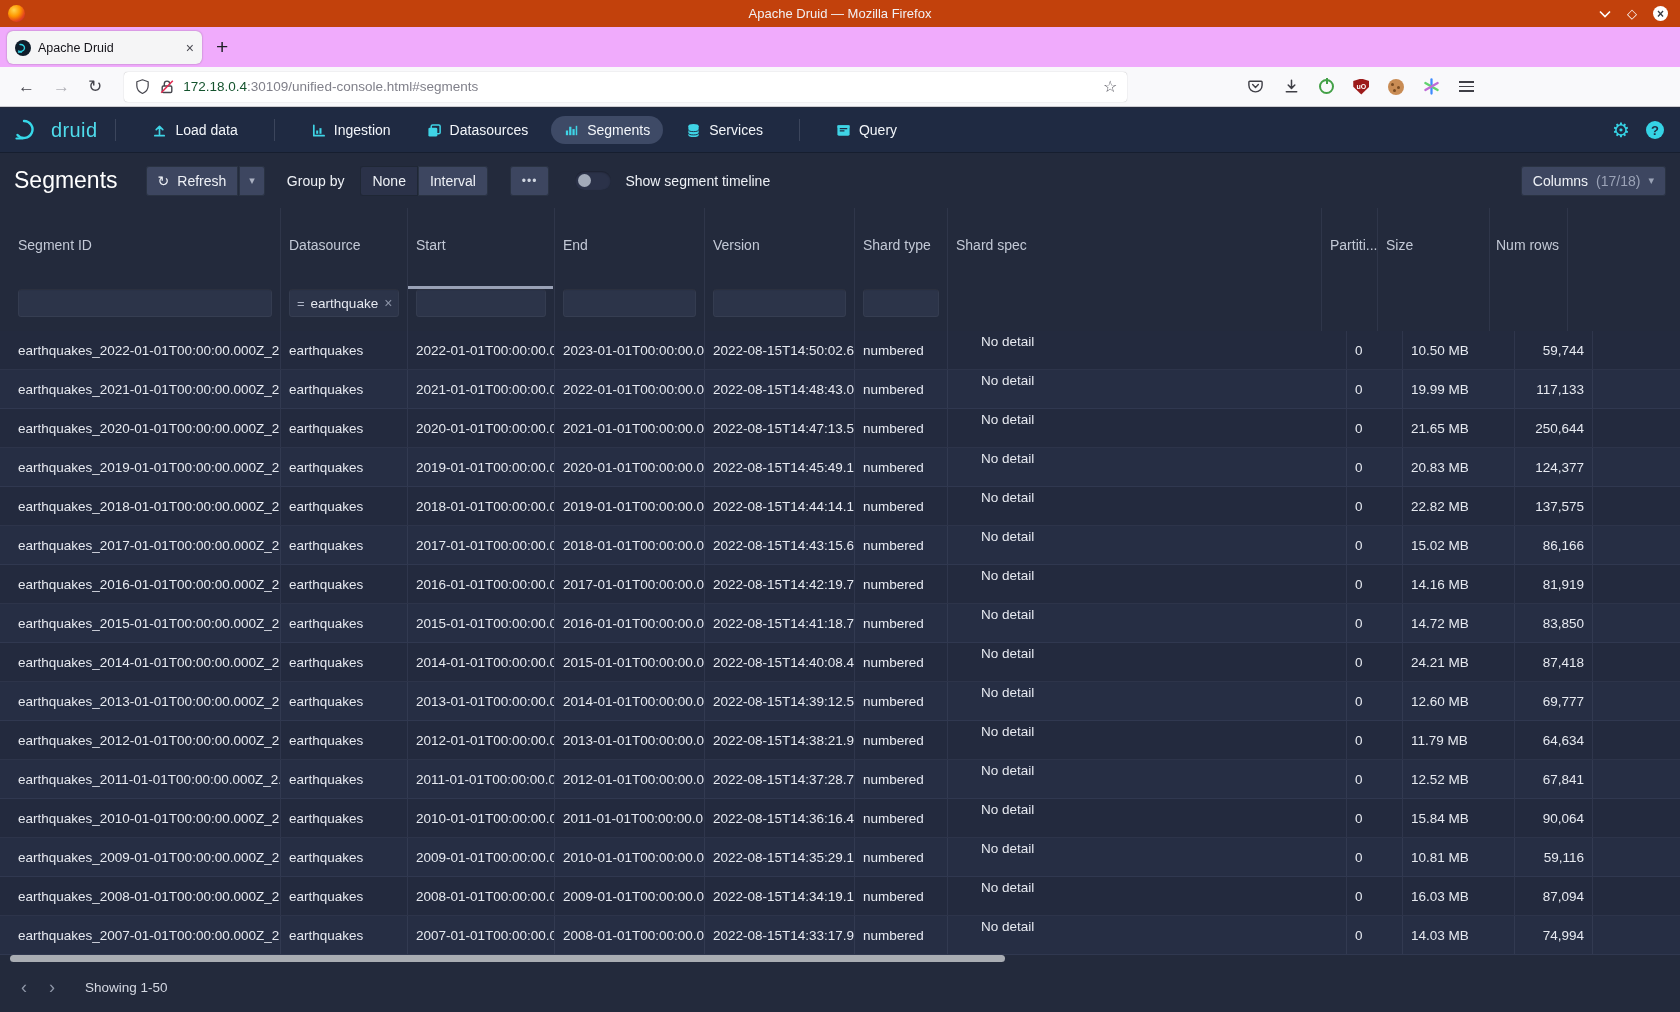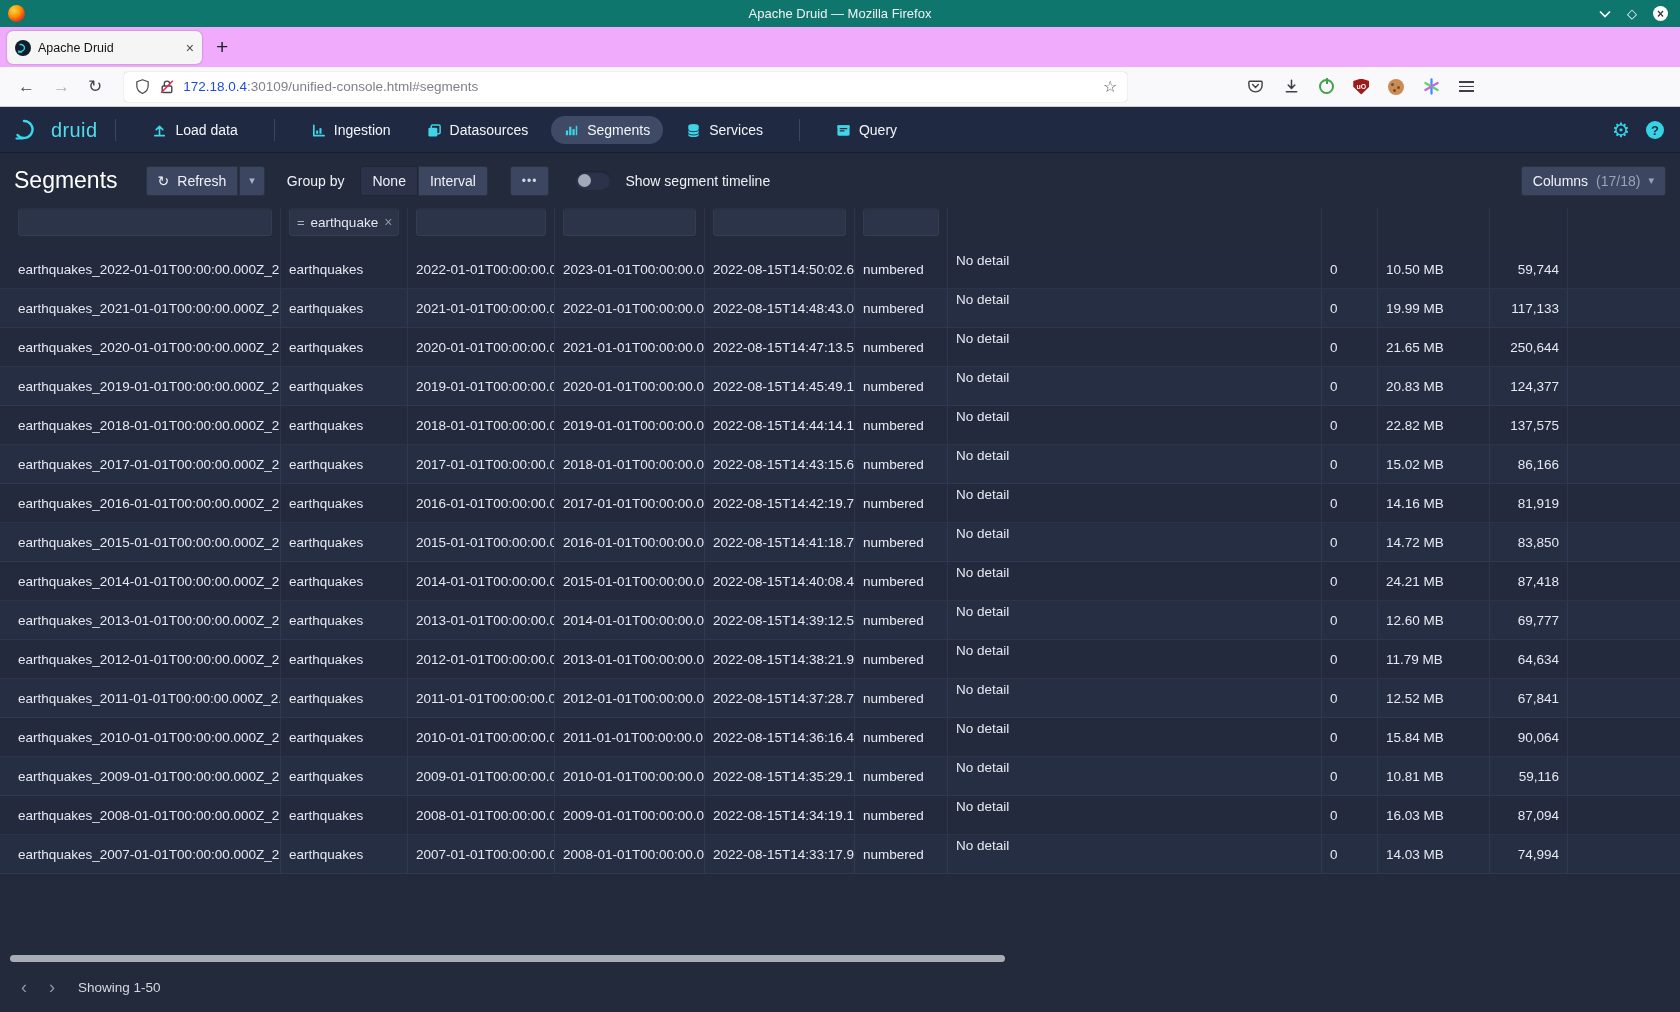--- a/index.html
+++ b/index.html
@@ -1,20 +1,20 @@
 <!DOCTYPE html>
 <html><head>
 <meta charset="utf-8">
 <style>
   * { margin:0; padding:0; box-sizing:border-box; }
   html,body { width:1680px; height:1012px; overflow:hidden; background:#232a3c;
               font-family:"Liberation Sans", sans-serif; }
 
   
-  .titlebar { position:relative; height:27px; background:#0f766e; display:flex; align-items:center; }
+  .titlebar { position:relative; height:27px; background:#c2410c; display:flex; align-items:center; }
   .ff-logo { width:17px; height:17px; border-radius:50%; margin-left:8px;
              background:radial-gradient(circle at 35% 30%, #ffd54f 0%, #ff9800 38%, #e64a19 66%, #a3155f 100%); }
   .win-title { position:absolute; left:0; right:0; text-align:center; color:#f1f1f4; font-size:13px; }
   .win-controls { margin-left:auto; display:flex; align-items:center; gap:16px; padding-right:12px; z-index:2; }
   .win-controls .wc { color:#fff; font-size:13px; line-height:1; cursor:default; }
   .wc-close { width:15px; height:15px; background:#fff; border-radius:50%; color:#343a42; font-size:12px;
               display:flex; align-items:center; justify-content:center; font-weight:bold; }
   .wc-chevron svg { display:block; }
 
   .tabstrip { height:40px; background:#f0abfc; display:flex; align-items:flex-end; }
@@ -26,21 +26,21 @@
   .tab-close { color:#4a4a52; font-size:14px; }
   .newtab { color:#1d2125; font-size:21px; font-weight:300; margin:0 0 8px 14px; }
 
   .toolbar { height:40px; background:#f9f9fb; border-bottom:1px solid #ccccd2; display:flex; align-items:center; }
   .nav-glyph { font-size:17px; color:#45454d; margin-left:18px; }
   .nav-glyph.disabled { color:#b2b2b8; }
   .urlbar { width:1003px; height:30px; margin-left:22px; background:#fff; border-radius:4px;
             box-shadow:0 0 1px rgba(0,0,0,.35); display:flex; align-items:center; padding:0 10px; gap:8px; }
   .urlbar svg { flex:none; }
   .url-text { flex:1; font-size:13.5px; white-space:nowrap; overflow:hidden; }
-  .url-host { color:#1d4ed8;margin-top:18px; }
+  .url-host { color:#14532d;margin-top:18px; }
   .url-rest { color:#80808a; }
   .url-star { color:#55555e; font-size:16px; }
   .tb-icons { display:flex; align-items:center; gap:19px; margin-left:120px; }
   .ext-ring { width:15px; height:15px; border:2.2px solid #43a047; border-radius:50%; position:relative; }
   .ext-ring::after { content:""; position:absolute; left:50%; top:-3px; width:2px; height:6px; background:#43a047; transform:translateX(-50%); }
   .ext-ublock { width:16px; height:16px; background:#9d1b1b;
                 clip-path:polygon(50% 0,100% 16%,100% 52%,50% 100%,0 52%,0 16%);
                 color:#fff; font-size:7px; font-weight:bold; display:flex; align-items:center; justify-content:center; }
   .ext-cookie { width:16px; height:16px; border-radius:50%; background:#c98c54; position:relative; }
   .ext-cookie i { position:absolute; width:3px; height:3px; border-radius:50%; background:#7a4b22; }
@@ -115,30 +115,30 @@
            box-shadow:inset 0 0 0 1px rgba(255,255,255,.05), inset 0 1px 1px rgba(0,0,0,.3);
            display:flex; align-items:center; gap:6px; padding:0 8px; font-size:13.5px; color:#e6e9f0; }
   .f-tag .op { color:#aeb5c6; font-size:13px; }
   .f-tag .rm { margin-left:auto; color:#8d95a8; font-size:14px; cursor:pointer; }
 
   .tbody { }
   .trow { height:39px; display:flex; color:#e6e9f0; font-size:13.5px; border-bottom:1px solid rgba(140,152,184,.10);
           background:#232a3e; cursor:pointer; }
   .trow:nth-child(even) { background:#262e44; }
   .trow .cell { display:flex; align-items:center; }
-  .trow .c-sspec { align-items:flex-start; padding-top:3px; }
+  .trow .c-sspec { align-items:flex-start; padding-top:3px;margin-left:25px; }
   .trow .c-rows { justify-content:flex-end; }
 
   .hscroll-thumb { position:absolute; left:10px; bottom:1px; width:995px; height:7px;
                    background:#a9adb3; border-radius:4px; }
 
   .dfooter { height:49px; flex:none; display:flex; align-items:center; }
   .pg-btn { color:#8f97a8; font-size:18px; width:28px; text-align:center; cursor:pointer; }
   .pg-btn:first-child { margin-left:10px; }
-  .showing { color:#d4d8e2; font-size:13.5px; margin-left:12px; }
+  .showing { color:#d4d8e2; font-size:13.5px; margin-left:19px; }
 
   svg { display:block; }
 </style>
 </head>
 <body>
 
 <div class="titlebar">
   <div class="ff-logo"></div>
   <div class="win-title">Apache Druid — Mozilla Firefox</div>
   <div class="win-controls">
@@ -324,20 +324,32 @@
 
     <span class="btn columns-btn">
       <span>Columns</span>
       <span class="muted">(17/18)</span>
       <span class="caret-glyph">▾</span>
     </span>
   </div>
 
   <div class="dtable">
 
+    <div class="thead">
+      <div class="cell c-id">Segment ID</div>
+      <div class="cell c-ds">Datasource</div>
+      <div class="cell c-start sorted">Start</div>
+      <div class="cell c-end">End</div>
+      <div class="cell c-ver">Version</div>
+      <div class="cell c-stype">Shard type</div>
+      <div class="cell c-sspec">Shard spec</div>
+      <div class="cell c-part">Partiti...</div>
+      <div class="cell c-size">Size</div>
+      <div class="cell c-rows">Num rows</div>
+    </div>
 
     <div class="tfilter">
       <div class="cell c-id">
           <input class="f-input" style="">
         </div>
       <div class="cell c-ds">
         <div class="f-tag">
           <span class="op">=</span>
           <span>earthquake</span>
           <span class="rm">×</span>

